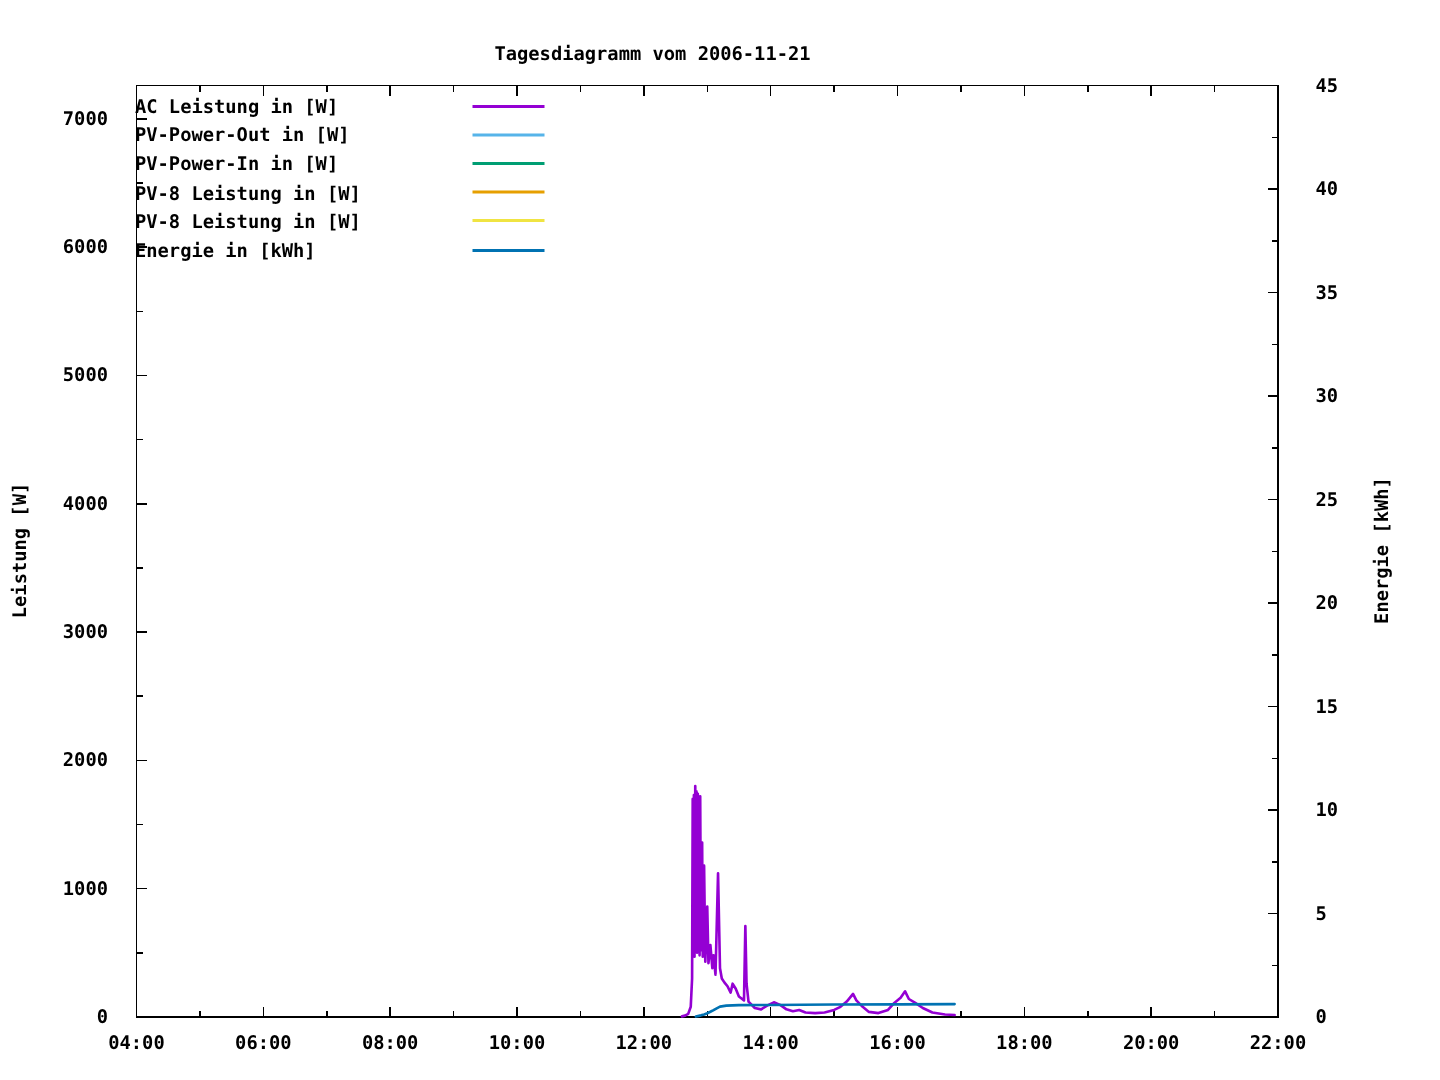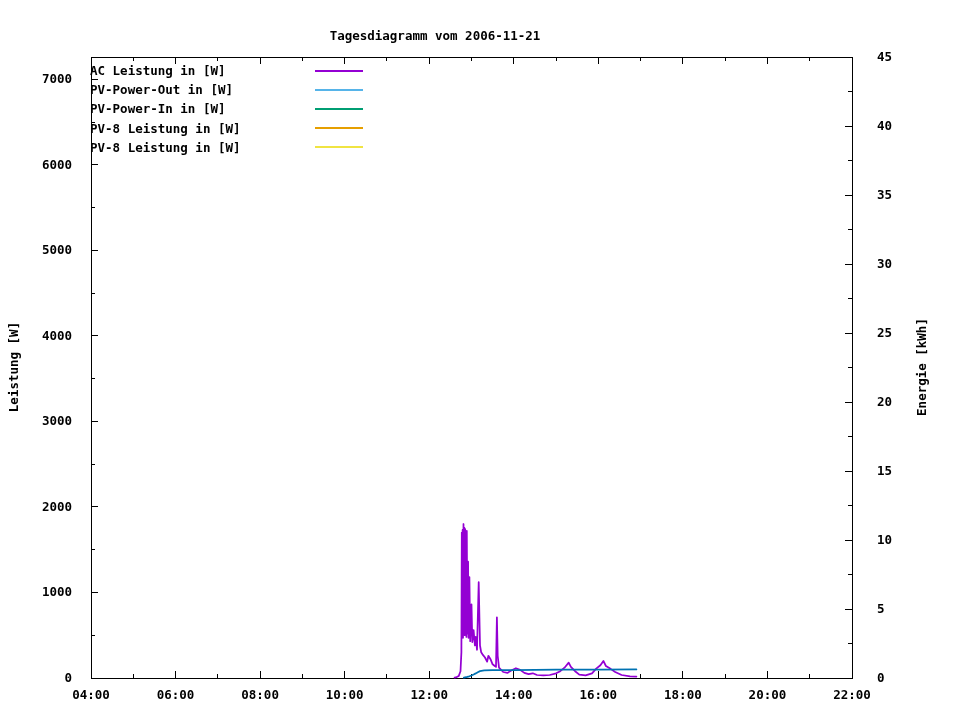--- a/index.html
+++ b/index.html
@@ -154,14 +154,18 @@
       <span class="lline" style="background: rgb(0, 158, 115);"></span>
     </div>
     <div class="lrow">
       <span class="ltext">PV-8 Leistung in [W]</span>
       <span class="lline" style="background: rgb(230, 159, 0);"></span>
     </div>
     <div class="lrow">
       <span class="ltext">PV-8 Leistung in [W]</span>
       <span class="lline" style="background: rgb(240, 228, 66);"></span>
     </div>
+    <div class="lrow">
+      <span class="ltext">Energie in [kWh]</span>
+      <span class="lline" style="background: rgb(0, 114, 178);"></span>
+    </div>
   </div>
 </div>
 
 </body></html>

